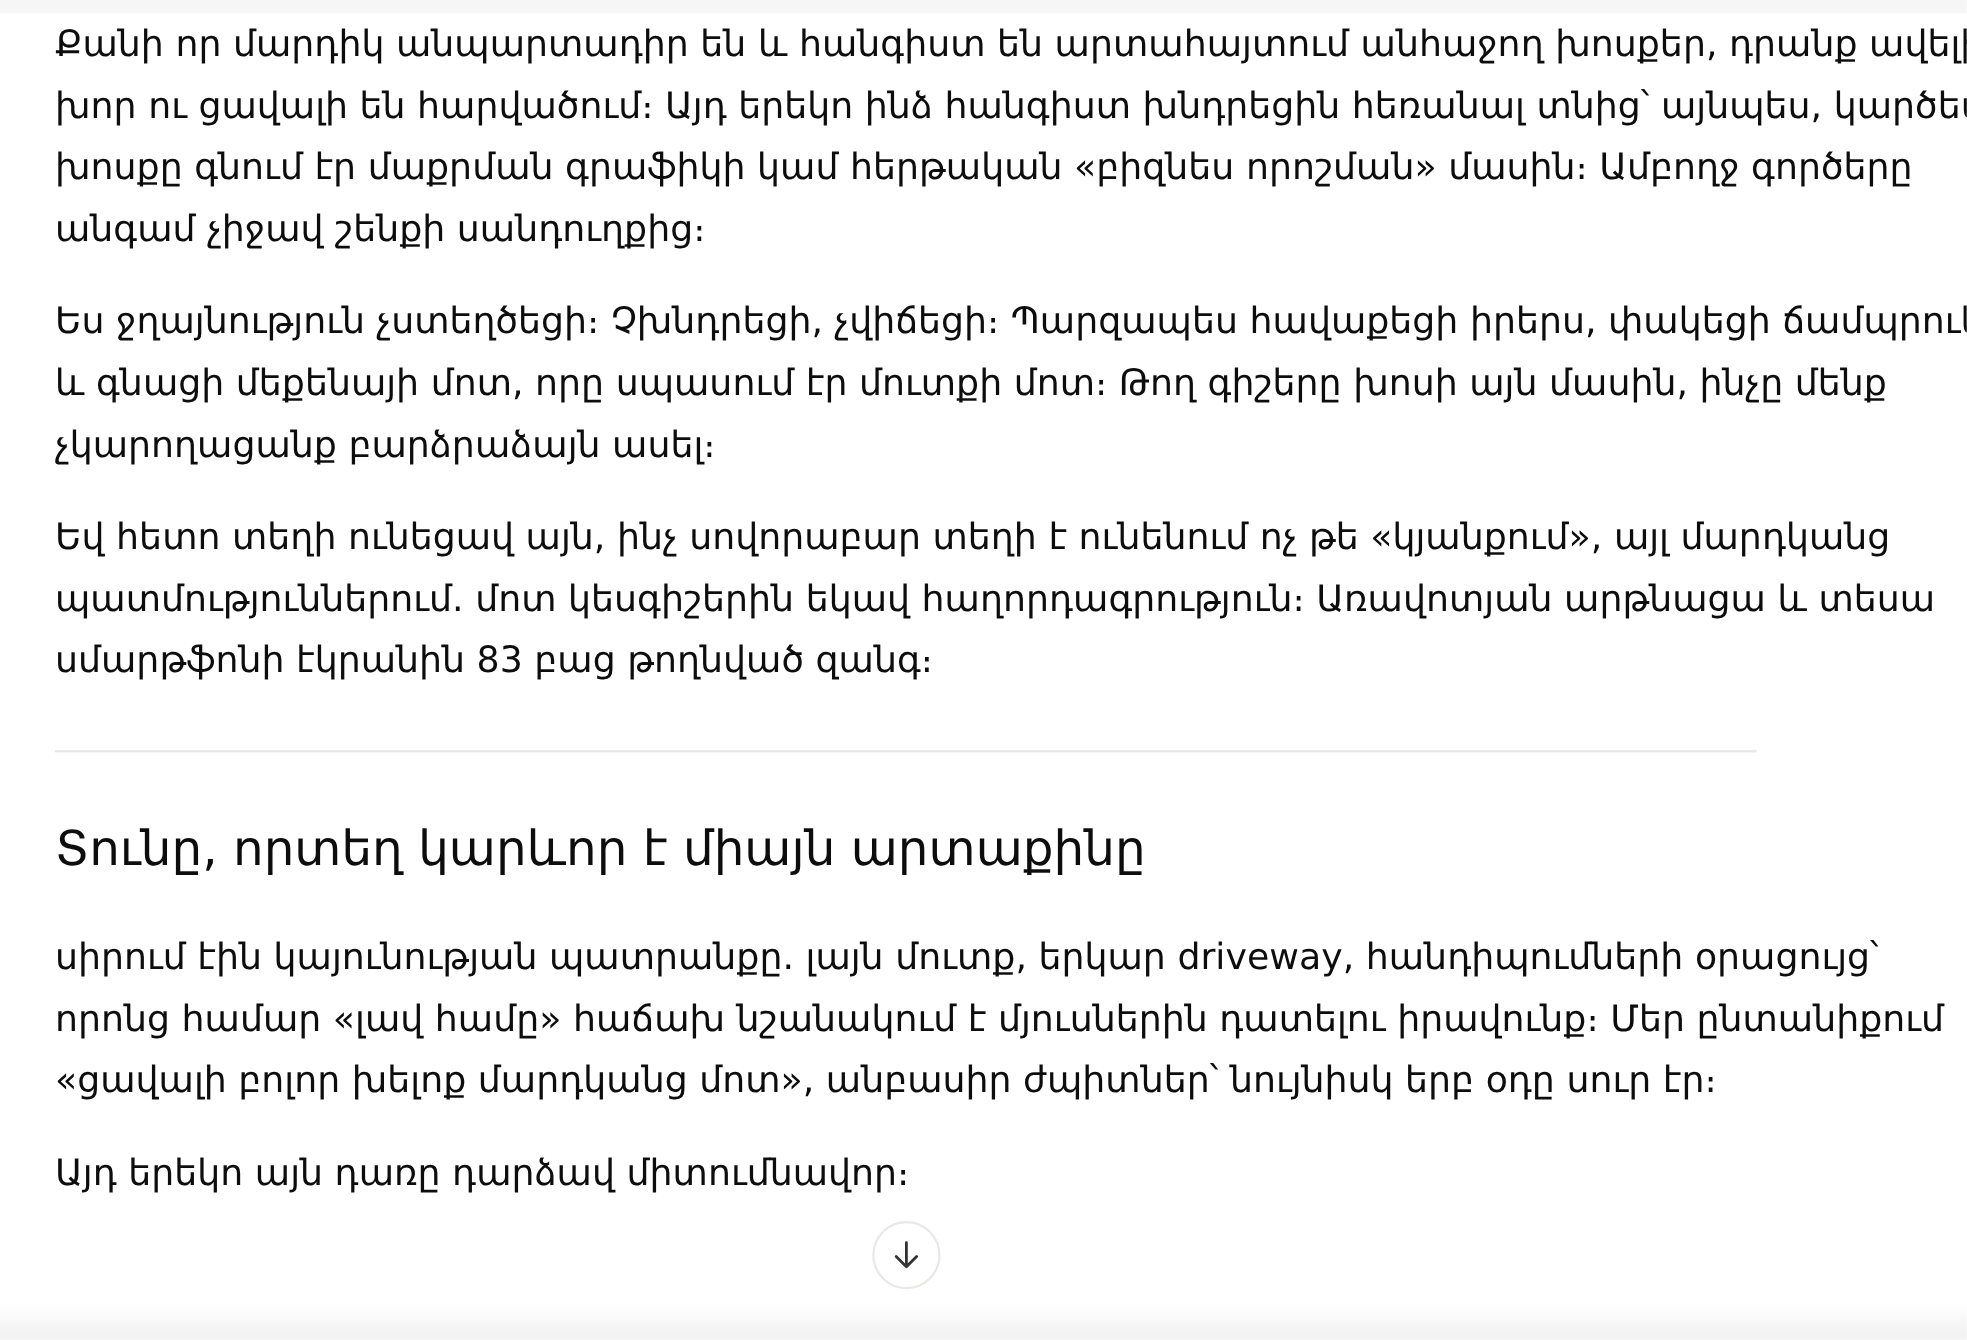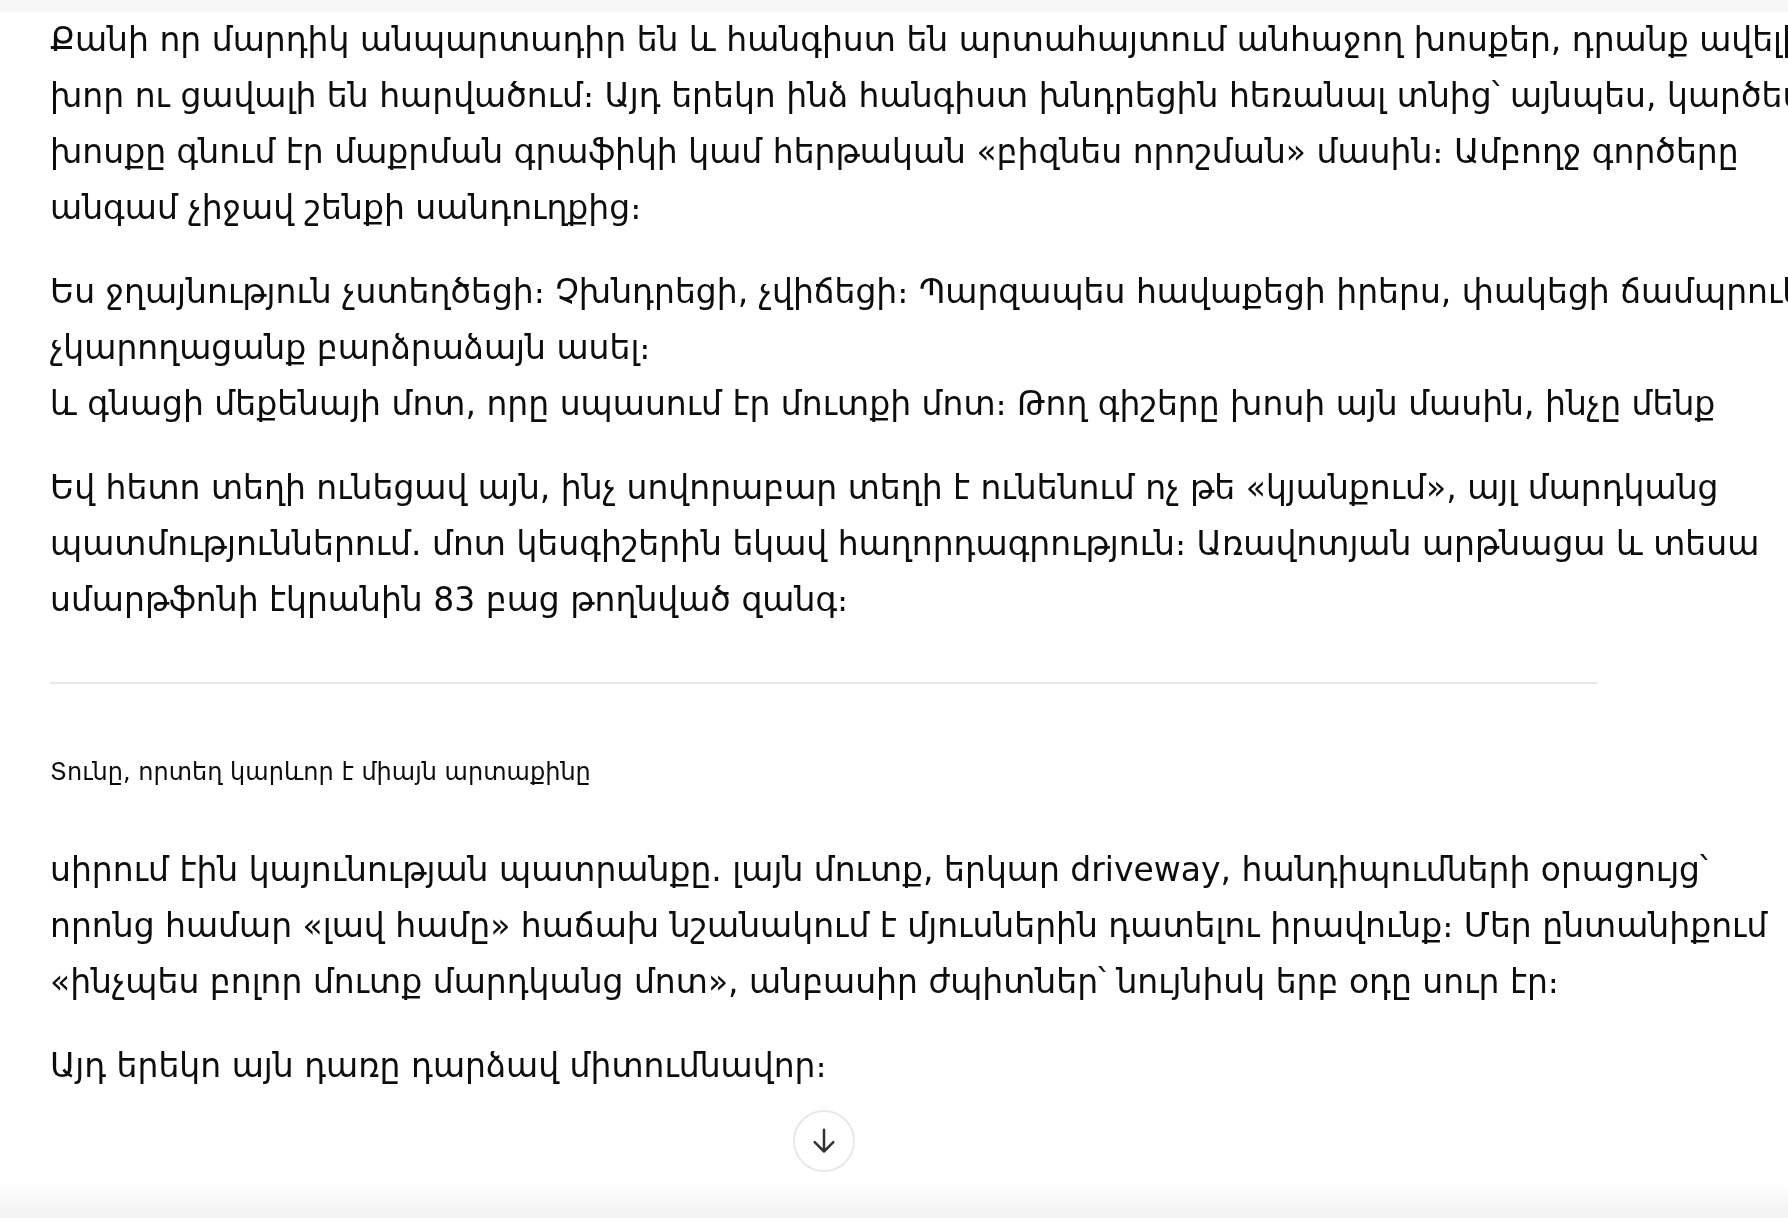--- a/index.html
+++ b/index.html
@@ -30,21 +30,21 @@
   }
   .divider {
     border: none;
     border-top: 2px solid #e7e7e7;
     margin: 54px 0 60px 0;
     width: 100%;
   }
   .heading {
     margin: 0 0 42px 0;
     font-weight: 400;
-    font-size: 24px;
+    font-size: 44px;
     height: 56px;
     line-height: 56px;
     white-space: nowrap;
   }
   .scroll-btn {
     position: absolute;
     left: 793px; top: 1110px;
     width: 62px; height: 62px;
     border-radius: 50%;
     background: #ffffff;
@@ -78,38 +78,38 @@
 
   <p class="para">
     <span class="line">Քանի որ մարդիկ անպարտադիր են և հանգիստ են արտահայտում անհաջող խոսքեր, դրանք ավելի</span>
     <span class="line">խոր ու ցավալի են հարվածում։ Այդ երեկո ինձ հանգիստ խնդրեցին հեռանալ տնից՝ այնպես, կարծես</span>
     <span class="line">խոսքը գնում էր մաքրման գրաֆիկի կամ հերթական «բիզնես որոշման» մասին։ Ամբողջ գործերը</span>
     <span class="line">անգամ չիջավ շենքի սանդուղքից։</span>
   </p>
 
   <p class="para">
     <span class="line">Ես ջղայնություն չստեղծեցի։ Չխնդրեցի, չվիճեցի։ Պարզապես հավաքեցի իրերս, փակեցի ճամպրուկը</span>
+    <span class="line">և գնացի մեքենայի մոտ, որը սպասում էր մուտքի մոտ։ Թող գիշերը խոսի այն մասին, ինչը մենք</span>
     <span class="line">չկարողացանք բարձրաձայն ասել։</span>
-    <span class="line">և գնացի մեքենայի մոտ, որը սպասում էր մուտքի մոտ։ Թող գիշերը խոսի այն մասին, ինչը մենք</span>
   </p>
 
   <p class="para">
     <span class="line">Եվ հետո տեղի ունեցավ այն, ինչ սովորաբար տեղի է ունենում ոչ թե «կյանքում», այլ մարդկանց</span>
     <span class="line">պատմություններում. մոտ կեսգիշերին եկավ հաղորդագրություն։ Առավոտյան արթնացա և տեսա</span>
     <span class="line">սմարթֆոնի էկրանին 83 բաց թողնված զանգ։</span>
   </p>
 
   <hr class="divider">
 
   <h3 class="heading">Տունը, որտեղ կարևոր է միայն արտաքինը</h3>
 
   <p class="para">
     <span class="line">սիրում էին կայունության պատրանքը. լայն մուտք, երկար driveway, հանդիպումների օրացույց՝</span>
     <span class="line">որոնց համար «լավ համը» հաճախ նշանակում է մյուսներին դատելու իրավունք։ Մեր ընտանիքում</span>
-    <span class="line">«ինչպես բոլոր մուտք մարդկանց մոտ», անբասիր ժպիտներ՝ նույնիսկ երբ օդը սուր էր։</span>
+    <span class="line">«ցավալի բոլոր խելոք մարդկանց մոտ», անբասիր ժպիտներ՝ նույնիսկ երբ օդը սուր էր։</span>
   </p>
 
   <p class="para">
     <span class="line">Այդ երեկո այն դառը դարձավ միտումնավոր։</span>
   </p>
 
 </main>
 
 <button class="scroll-btn" aria-label="Scroll to bottom">
   <span class="icon-wrap">

